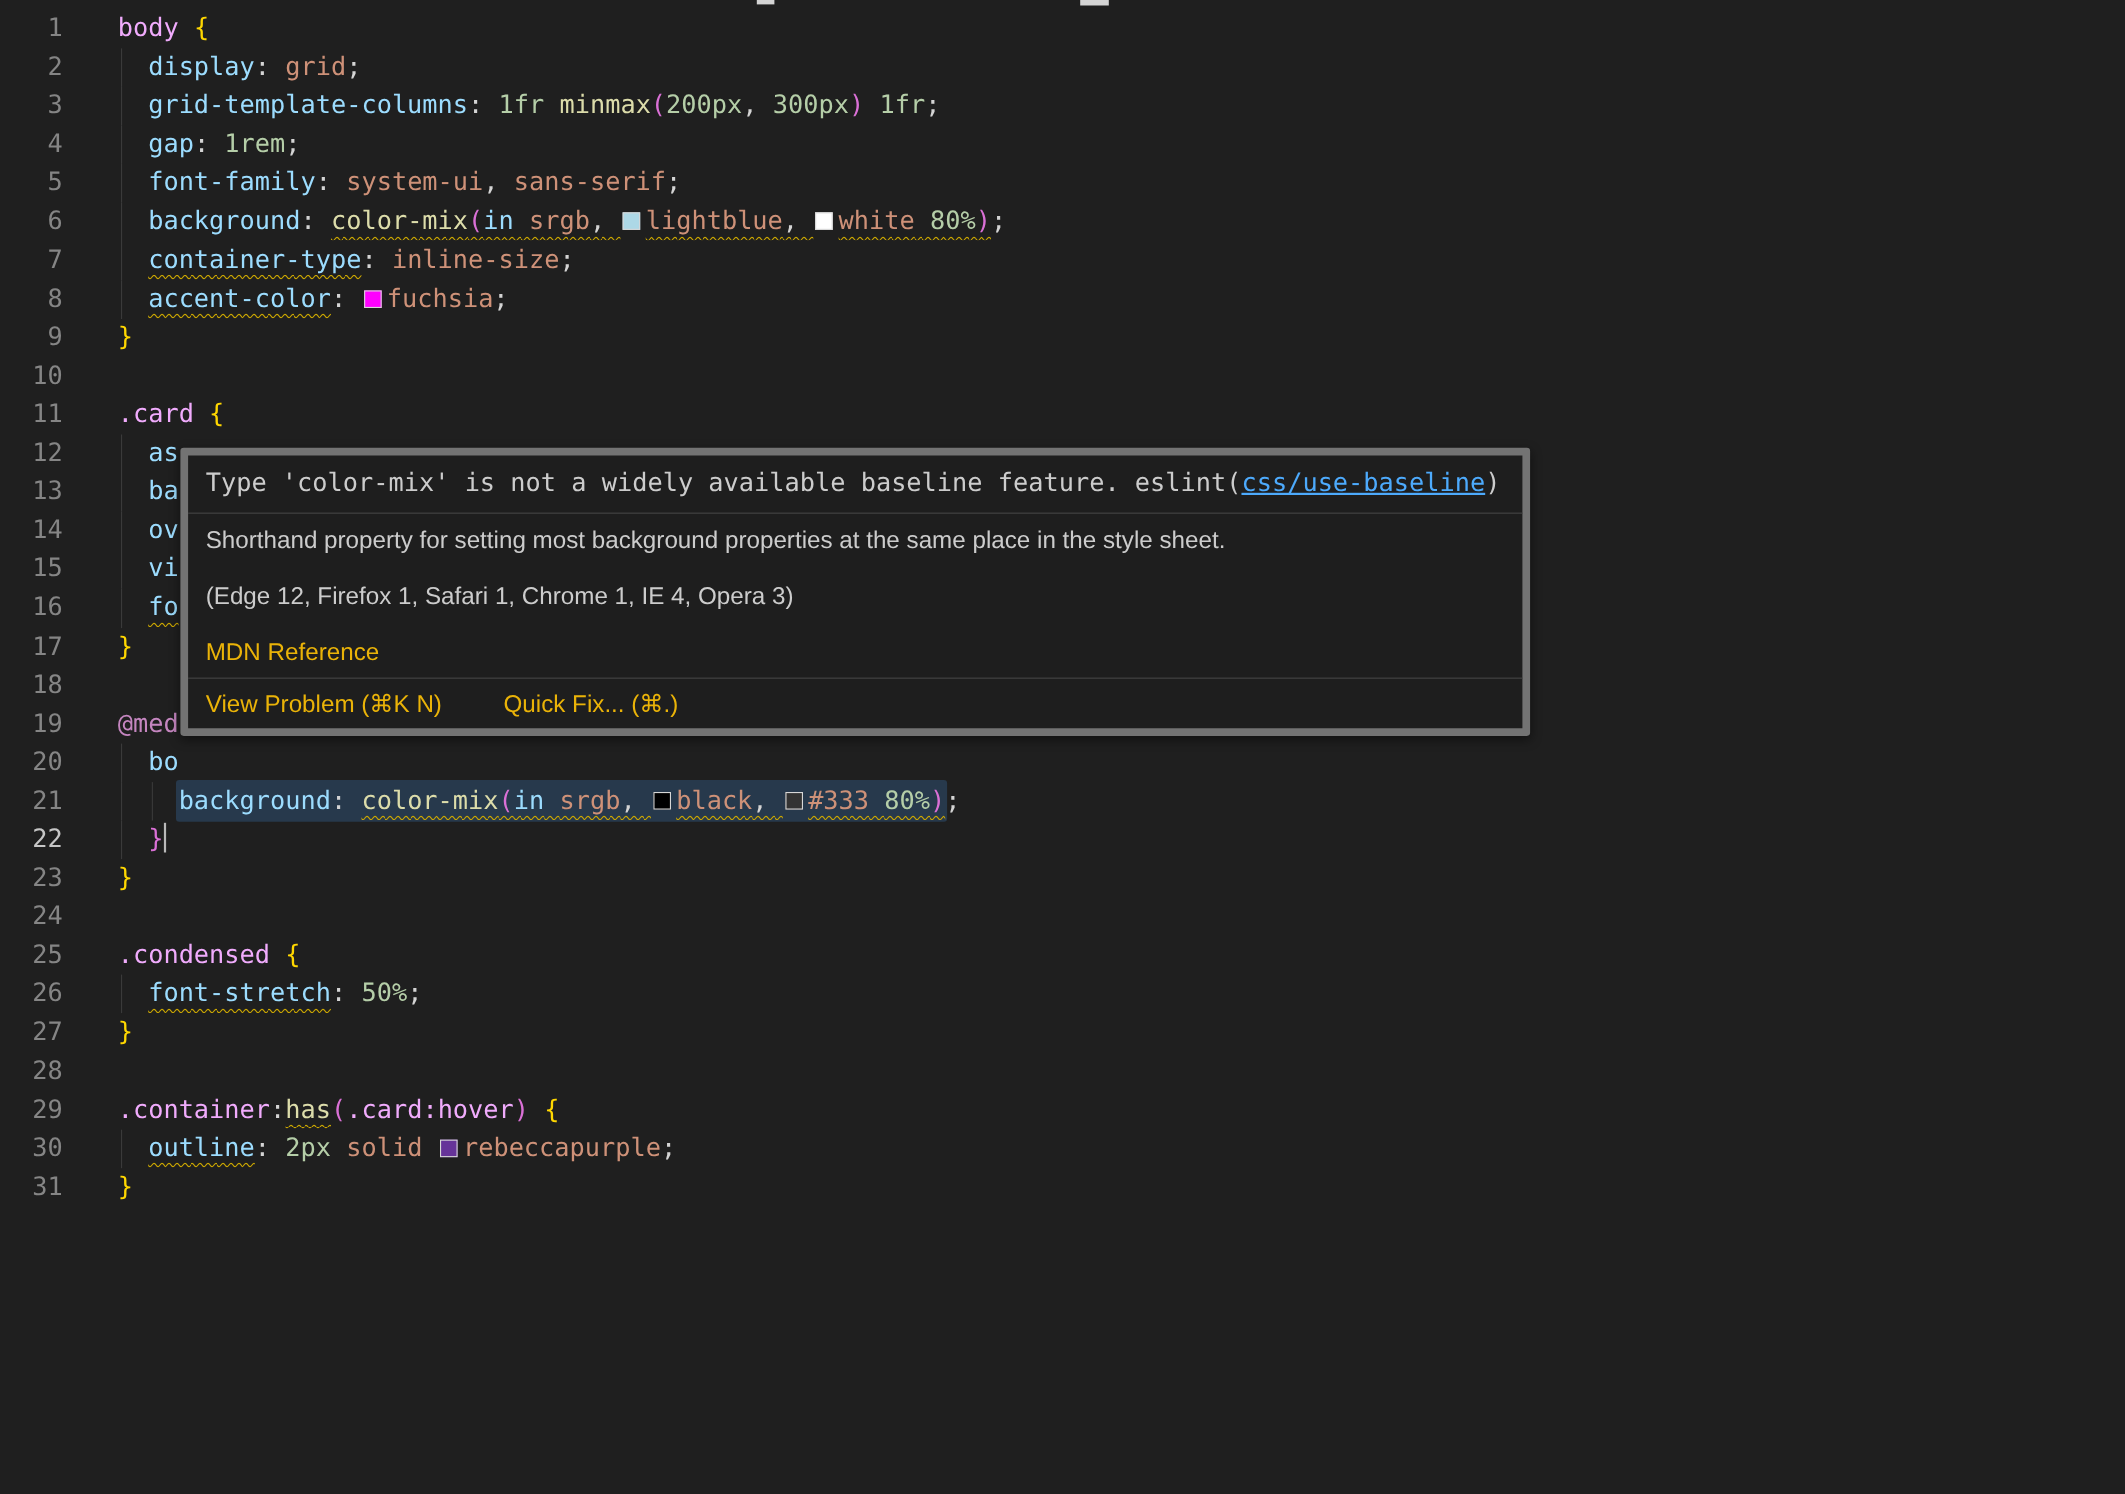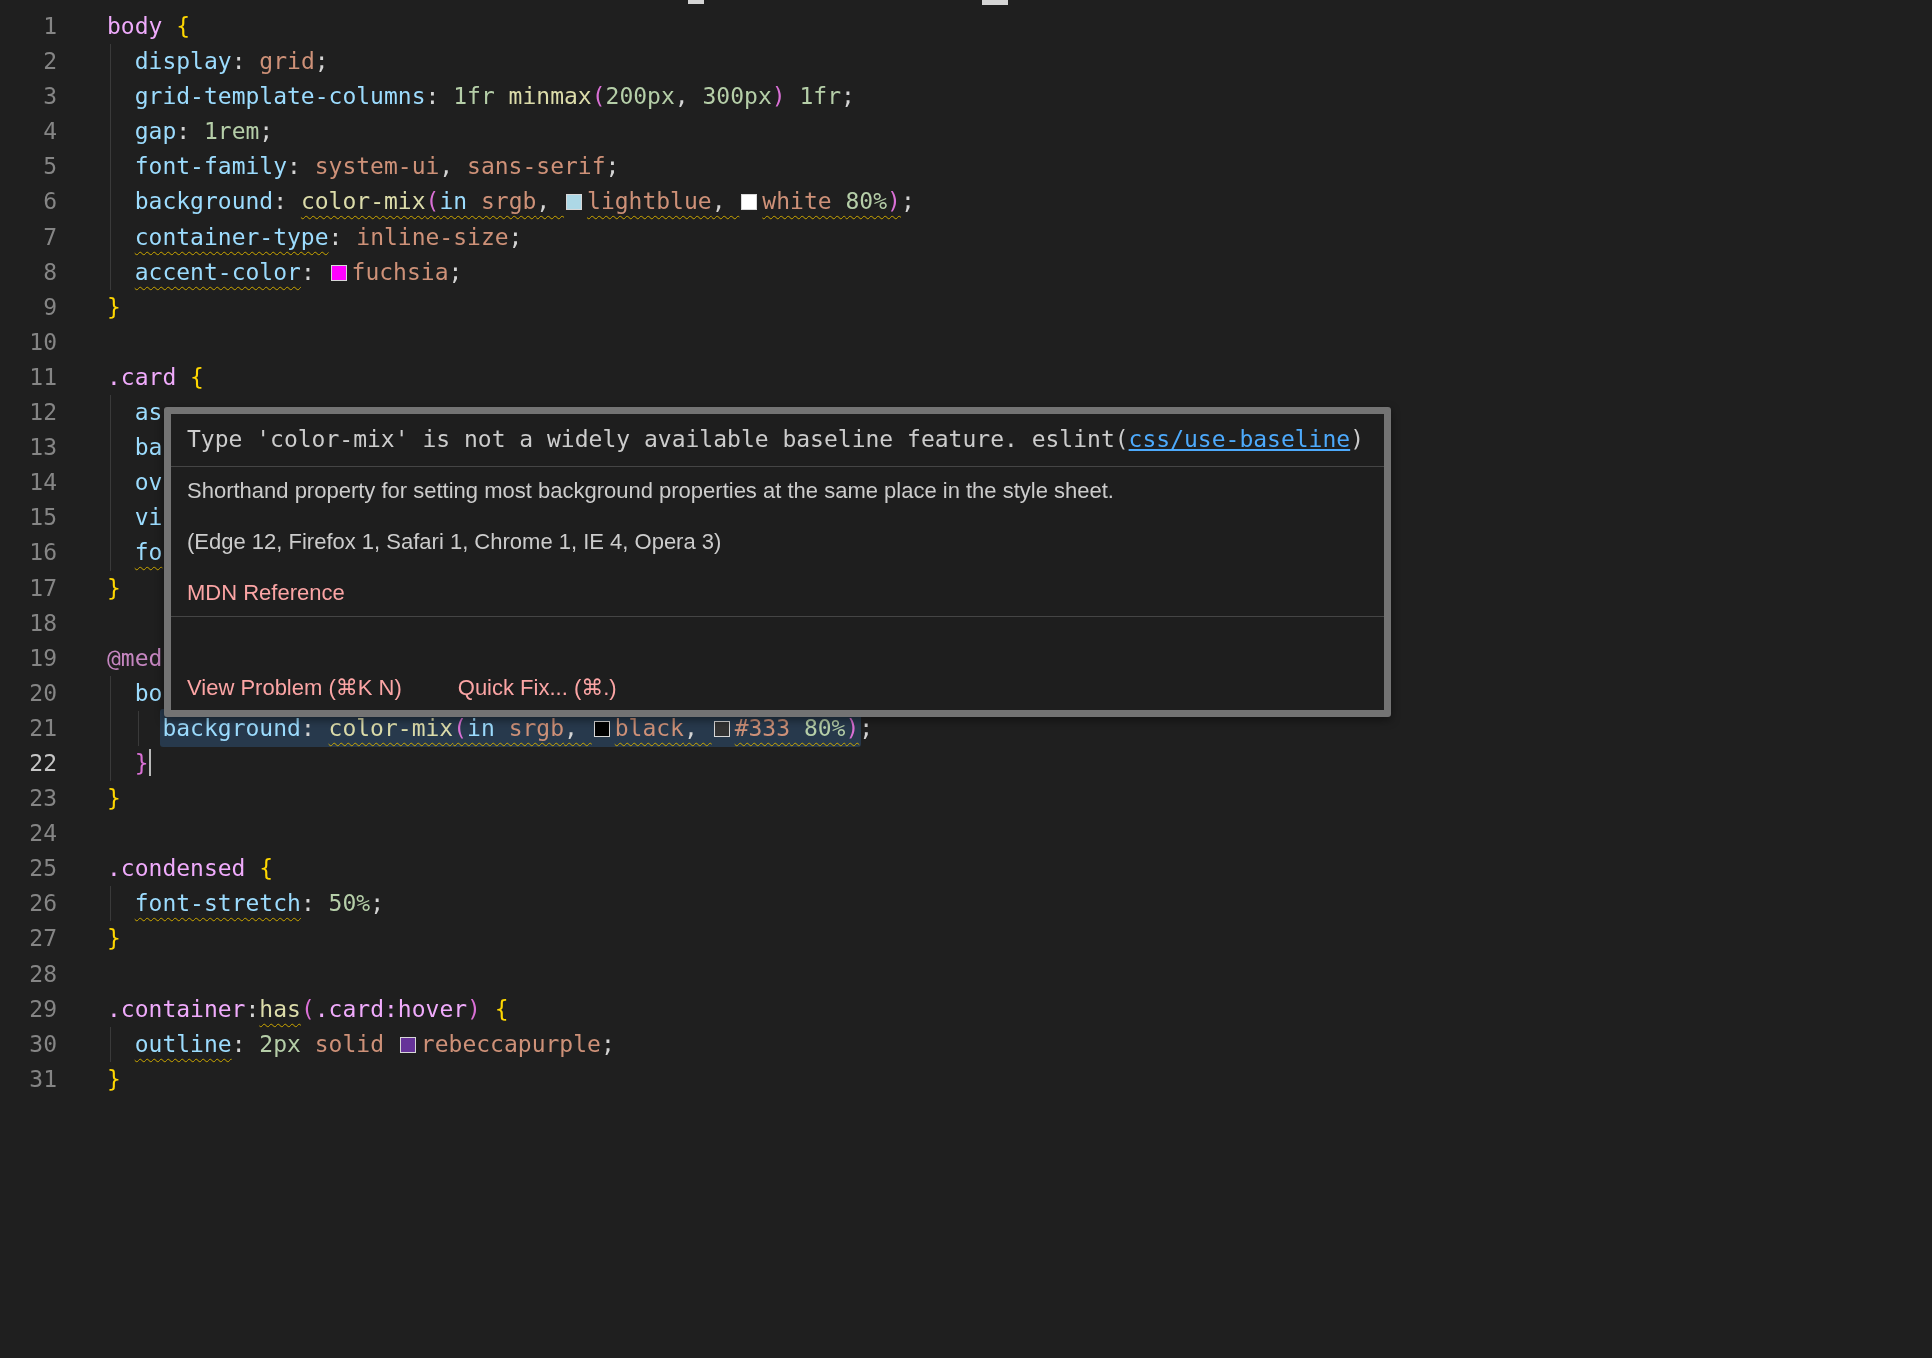--- a/index.html
+++ b/index.html
@@ -45,21 +45,21 @@
   .hover-docs {
     padding:10px 16px; border-bottom:1px solid #454545;
     font-family:"Liberation Sans","DejaVu Sans",sans-serif; font-size:22px; line-height:27px;
   }
   .hover-docs p { margin:0 0 24px; }
   .hover-docs p:last-child { margin-bottom:0; }
   .hover-actions {
     display:flex; gap:56px; padding:9px 16px;
     font-family:"Liberation Sans","DejaVu Sans",sans-serif; font-size:22px; line-height:27px;
   }
-  .link { color:#fca5a5; cursor:pointer; text-decoration:none;margin-top:48px; }
+  .link { color:#eab308; cursor:pointer; text-decoration:none; }
   .rule-link { color:#4daafc; cursor:pointer; text-decoration:underline; }
   .frag { position:absolute; background:#d4d4d4; }
 </style>
 </head>
 <body>
 
 <div class="screen">
 
   <div class="lines" id="lines">
       <div class="row"><div class="gutter">1</div><div class="code"><span class="tk-sel">body</span><span> </span><span class="tk-b1">{</span></div></div>

